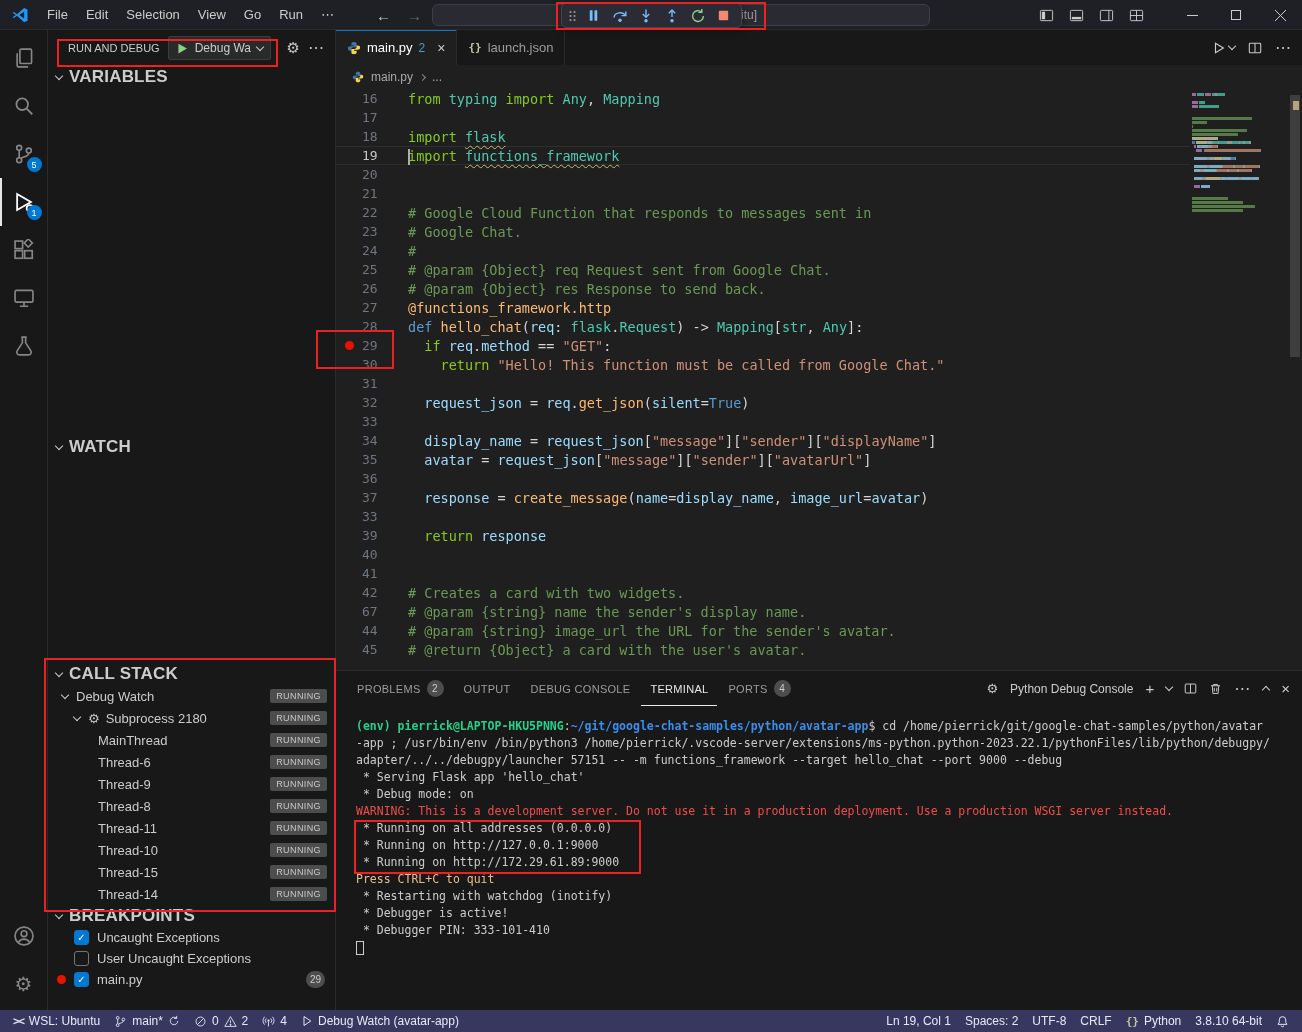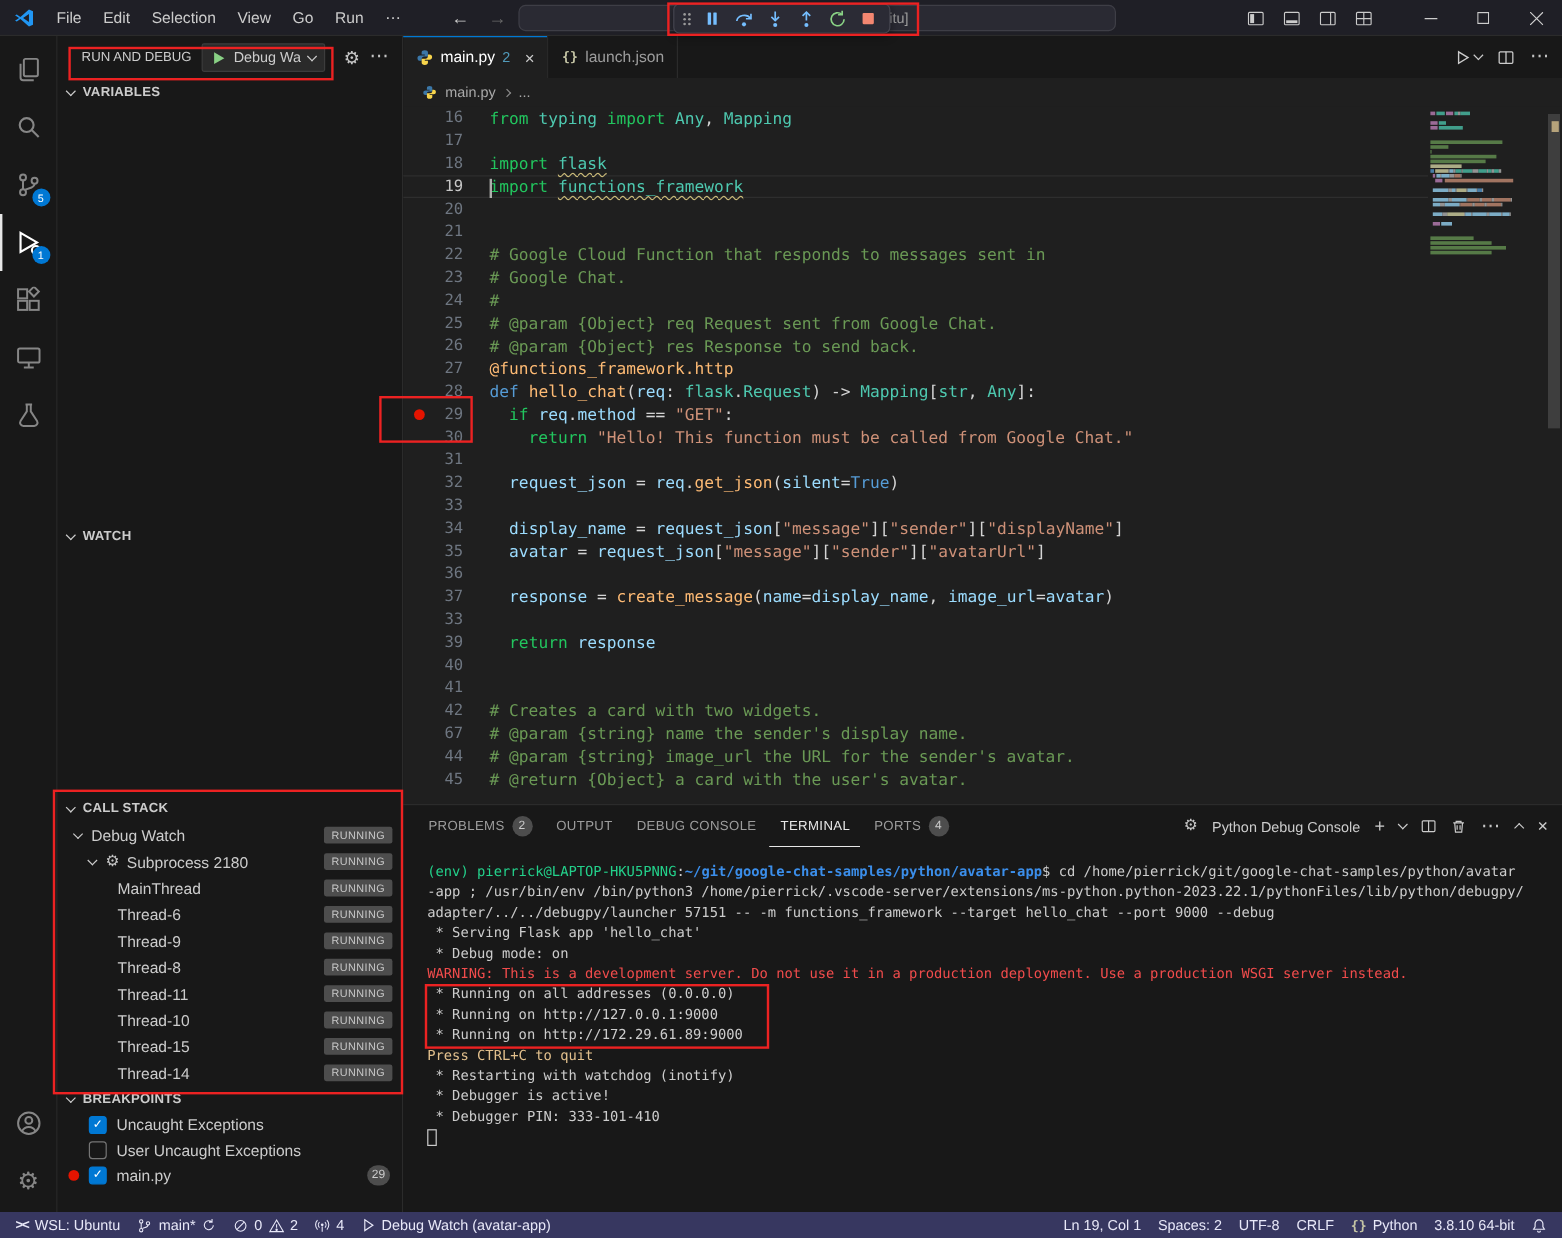--- a/index.html
+++ b/index.html
@@ -34,21 +34,21 @@
 
 
 .sidebar{width:288px;flex:0 0 288px;background:#181818;border-right:1px solid #2b2b2b;display:flex;flex-direction:column;overflow:hidden}
 .sidebar-header{height:36px;flex:0 0 36px;display:flex;align-items:center;padding:0 10px 0 20px;gap:8px}
 .sidebar-title{font-size:11px;color:#cccccc;white-space:nowrap}
 .debug-config{display:flex;align-items:center;gap:6px;background:#2a2a2a;border:1px solid #3c3c3c;border-radius:2px;height:24px;padding:0 7px;color:#cccccc;font-size:12px;white-space:nowrap}
 .gear-glyph{font-size:15px;color:#c5c5c5;font-family:"DejaVu Sans",sans-serif;line-height:1}
 .gear-glyph.small{font-size:13px}
 .more-dots{color:#c5c5c5;font-size:16px;letter-spacing:1px;line-height:1}
 .hdr-gear{margin-left:auto}
-.section-header{height:22px;flex:0 0 22px;display:flex;align-items:center;gap:7px;padding-left:8px;font-size:11px;font-weight:bold;color:#cccccc;letter-spacing:.2px}
+.section-header{height:22px;flex:0 0 22px;display:flex;align-items:center;gap:7px;padding-left:8px;font-size:17px;font-weight:bold;color:#cccccc;letter-spacing:.2px}
 .var-body{flex:0 0 348px}
 .watch-body{flex:0 0 205px}
 .stack-list{flex:0 0 220px}
 .bp-list{flex:1;overflow:hidden}
 .stack-row{height:22px;display:flex;align-items:center;position:relative;color:#cccccc;font-size:13px}
 .stack-row.indent0{padding-left:14px}
 .stack-row.indent1{padding-left:26px}
 .stack-row.indent2{padding-left:50px}
 .stack-row .chev{margin-right:8px;color:#cccccc}
 .stack-row .gear-glyph{margin-right:6px}
@@ -78,44 +78,44 @@
 .run-group{display:flex;align-items:center;gap:3px}
 .breadcrumb{height:24px;flex:0 0 24px;display:flex;align-items:center;gap:7px;padding-left:16px;font-size:12px;color:#a9a9a9;background:#1f1f1f}
 .breadcrumb .chev{width:5px;height:5px;color:#8a8a8a}
 .editor-body{flex:1;position:relative;overflow:hidden;font-family:"DejaVu Sans Mono",monospace;font-size:13.5px}
 .code-lines{position:absolute;top:0;left:0;right:112px}
 .code-row{height:19px;display:flex;align-items:center}
 .code-row.active{box-shadow:inset 0 1px 0 #2e2e2e,inset 0 -1px 0 #2e2e2e}
 .code-row.active .line-num{color:#c6c6c6}
 .bp-zone{width:26px;flex:0 0 26px;display:flex;align-items:center;justify-content:center}
 .bp-dot{width:9px;height:9px;border-radius:50%;background:#e51400}
-.line-num{width:24px;flex:0 0 24px;text-align:right;color:#6e7681;font-size:13px}
+.line-num{width:24px;flex:0 0 24px;text-align:left;color:#6e7681;font-size:13px}
 .code-text{padding-left:22px;position:relative;white-space:pre}
 .cursor-bar{position:absolute;left:22px;top:1px;width:1.5px;height:16px;background:#aeafad}
-.tk-k{color:#22c55e}.tk-d{color:#569CD6}.tk-f{color:#fdba74}.tk-c{color:#4EC9B0}
+.tk-k{color:#84cc16}.tk-d{color:#569CD6}.tk-f{color:#fdba74}.tk-c{color:#4EC9B0}
 .tk-s{color:#CE9178}.tk-m{color:#6A9955}.tk-v{color:#9CDCFE}.tk-p{color:#d4d4d4}
 .tk-q{color:#4EC9B0;text-decoration-line:underline;text-decoration-style:wavy;text-decoration-color:#c9b978;text-decoration-thickness:1px;text-underline-offset:3px}
 .minimap{position:absolute;top:3px;right:14px;width:96px}
 .mm-row{height:4px;display:flex}
 .mm-seg{height:2.5px;margin-top:1px;opacity:.75}
 .mm-warn{position:absolute;right:-11px;top:9px;width:6px;height:9px;background:#d7ba7d}
 .scrollbar{position:absolute;top:0;right:0;width:14px;bottom:0}
 .scroll-slider{position:absolute;top:6px;left:2px;width:10px;height:262px;background:rgba(121,121,121,.35)}
 
 
 .panel{flex:0 0 340px;background:#181818;border-top:1px solid #2b2b2b;display:flex;flex-direction:column;position:relative}
 .panel-tabs{height:35px;flex:0 0 35px;display:flex;align-items:center;padding-left:12px;gap:2px}
 .panel-tab{display:flex;align-items:center;gap:6px;padding:0 9px;height:35px;font-size:11px;color:#9d9d9d;letter-spacing:.3px}
 .panel-tab.active{color:#e7e7e7;box-shadow:inset 0 -1px 0 #e7e7e7}
 .panel-toolbar{position:absolute;right:12px;top:0;height:35px;display:flex;align-items:center;gap:12px;color:#cccccc;font-size:12px}
 .ptb-glyph{font-size:15px;line-height:1;color:#cccccc}
 .terminal{flex:1;padding:12px 0 0 20px;font-family:"DejaVu Sans Mono",monospace;font-size:11.5px;line-height:17px;color:#cccccc;white-space:pre;overflow:hidden}
 .term-line{height:17px}
 .tm-p{color:#cccccc}
-.tm-g{color:#23d18b;font-weight:normal}
+.tm-g{color:#23d18b;font-weight:bold}
 .tm-b{color:#3b8eea;font-weight:bold}
 .tm-r{color:#f14c4c}
 .tm-y{color:#e2c08d}
 .term-cursor{display:inline-block;width:8px;height:14px;border:1px solid #cccccc;vertical-align:middle}
 
 
 .statusbar{height:22px;flex:0 0 22px;background:#373760;display:flex;align-items:center;color:#e8e8f8;font-size:12px;padding:0 6px}
 .sb-item{display:flex;align-items:center;gap:5px;padding:0 7px;height:22px;white-space:nowrap}
 .sb-spacer{flex:1}
 .sb-remote{font-weight:bold;letter-spacing:-1px;font-size:11px}

